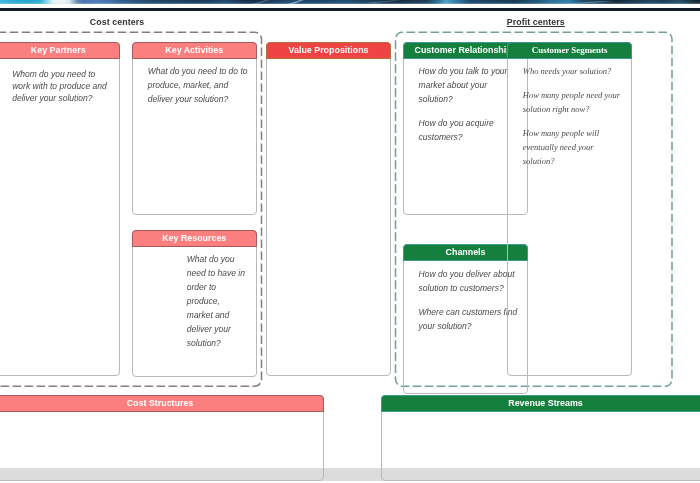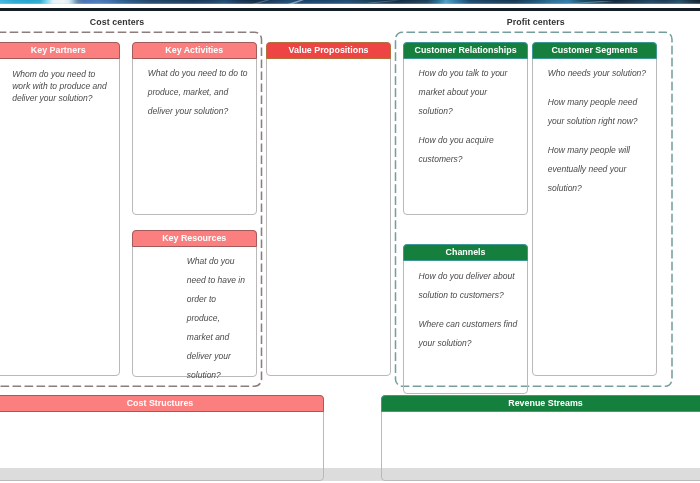--- a/index.html
+++ b/index.html
@@ -18,21 +18,21 @@
   .dashsvg{position:absolute;overflow:visible;}
 
   .card{position:absolute;background:transparent;border:1px solid #b9b9b9;border-radius:4px;
         box-sizing:border-box;}
   .hdr{position:absolute;left:-1px;right:-1px;top:-1px;height:17.3px;line-height:15.3px;
        text-align:center;color:#fff;font-size:8.9px;font-weight:bold;box-sizing:border-box;
        border:1px solid transparent;border-radius:4px 4px 0 0;}
   .hdr.red{background:#FB7F7F;border-color:#a45a5a;}
   .hdr.orange{background:#ef4444;border-color:#b2713c;}
   .hdr.teal{background:#15803d;border-color:#3c9796;}
-  .cbody{margin-top:16.3px;padding:5.5px 8px 0 6.8px;font-size:8.5px;font-style:italic;color:#4a4a4a;line-height:19px;}
+  .cbody{margin-top:16.3px;padding:5.5px 8px 0 6.8px;font-size:8.5px;font-style:italic;color:#4a4a4a;line-height:14px;}
   .cbody p{margin:0 0 10px 8px;}
   .cbody.kp{padding:10.5px 8px 0 7.2px;line-height:11.95px;}
   .cbody.vp{padding-left:9.3px;}
 
   .scroll{position:absolute;left:0;top:468px;width:700px;height:13px;background:#dcdcdc;z-index:0;}
   .page>.card,.page>.dashsvg,.page>.grouplabel{z-index:3;}
 </style>
 </head>
 <body>
 
@@ -111,21 +111,21 @@
   <div class="darkline"></div>
 
   <svg class="dashsvg" style="left:-12px;top:30px;width:276px;height:360px;" width="276" height="360" viewBox="0 0 276 360">
     <rect x="1.5" y="2.2" width="272" height="354" rx="7" ry="7" fill="none" stroke="#8c7e7e" stroke-width="1.55" stroke-dasharray="8.6 3.4" stroke-dashoffset="-1.2"></rect>
   </svg>
   <svg class="dashsvg" style="left:394px;top:30px;width:281px;height:360px;" width="281" height="360" viewBox="0 0 281 360">
     <rect x="1.5" y="2.2" width="276.5" height="354" rx="7" ry="7" fill="none" stroke="#769e9d" stroke-width="1.55" stroke-dasharray="8.6 3.4" stroke-dashoffset="-4.0"></rect>
   </svg>
 
   <div class="grouplabel" style="left:-13px;top:17.3px;width:260px;">Cost centers</div>
-  <div class="grouplabel" style="left:397.5px;top:17.3px;width:276.5px;">Profit centers</div>
+  <div class="grouplabel" style="left:397.5px;top:17.3px;width:276.5px;text-decoration:underline;">Profit centers</div>
 
   <div class="card" style="left:-4px;top:41.7px;width:124.4px;height:334.5px;">
     <div class="hdr red">Key Partners</div>
     <div class="cbody kp">
       <p>Whom do you need to work with to produce and deliver your solution?</p>
     </div>
   </div>
 
   <div class="card" style="left:132px;top:41.7px;width:124.5px;height:173px;">
     <div class="hdr red">Key Activities</div>
@@ -154,21 +154,21 @@
   </div>
 
   <div class="card" style="left:402.8px;top:244px;width:125.5px;height:149.5px;">
     <div class="hdr teal">Channels</div>
     <div class="cbody">
       <p>How do you deliver about solution to customers?</p>
       <p>Where can customers find your solution?</p>
     </div>
   </div>
 
-  <div class="card" style="left:532px;top:41.7px;width:125.2px;height:334.5px;">
+  <div class="card" style="left:507px;top:41.7px;width:125.2px;height:334.5px;font-family:Liberation Serif, serif;">
     <div class="hdr teal">Customer Segments</div>
     <div class="cbody">
       <p>Who needs your solution?</p>
       <p>How many people need your solution right now?</p>
       <p>How many people will eventually need your solution?</p>
     </div>
   </div>
 
   <div class="card" style="left:-4px;top:394.5px;width:328px;height:86.5px;">
     <div class="hdr red">Cost Structures</div>

